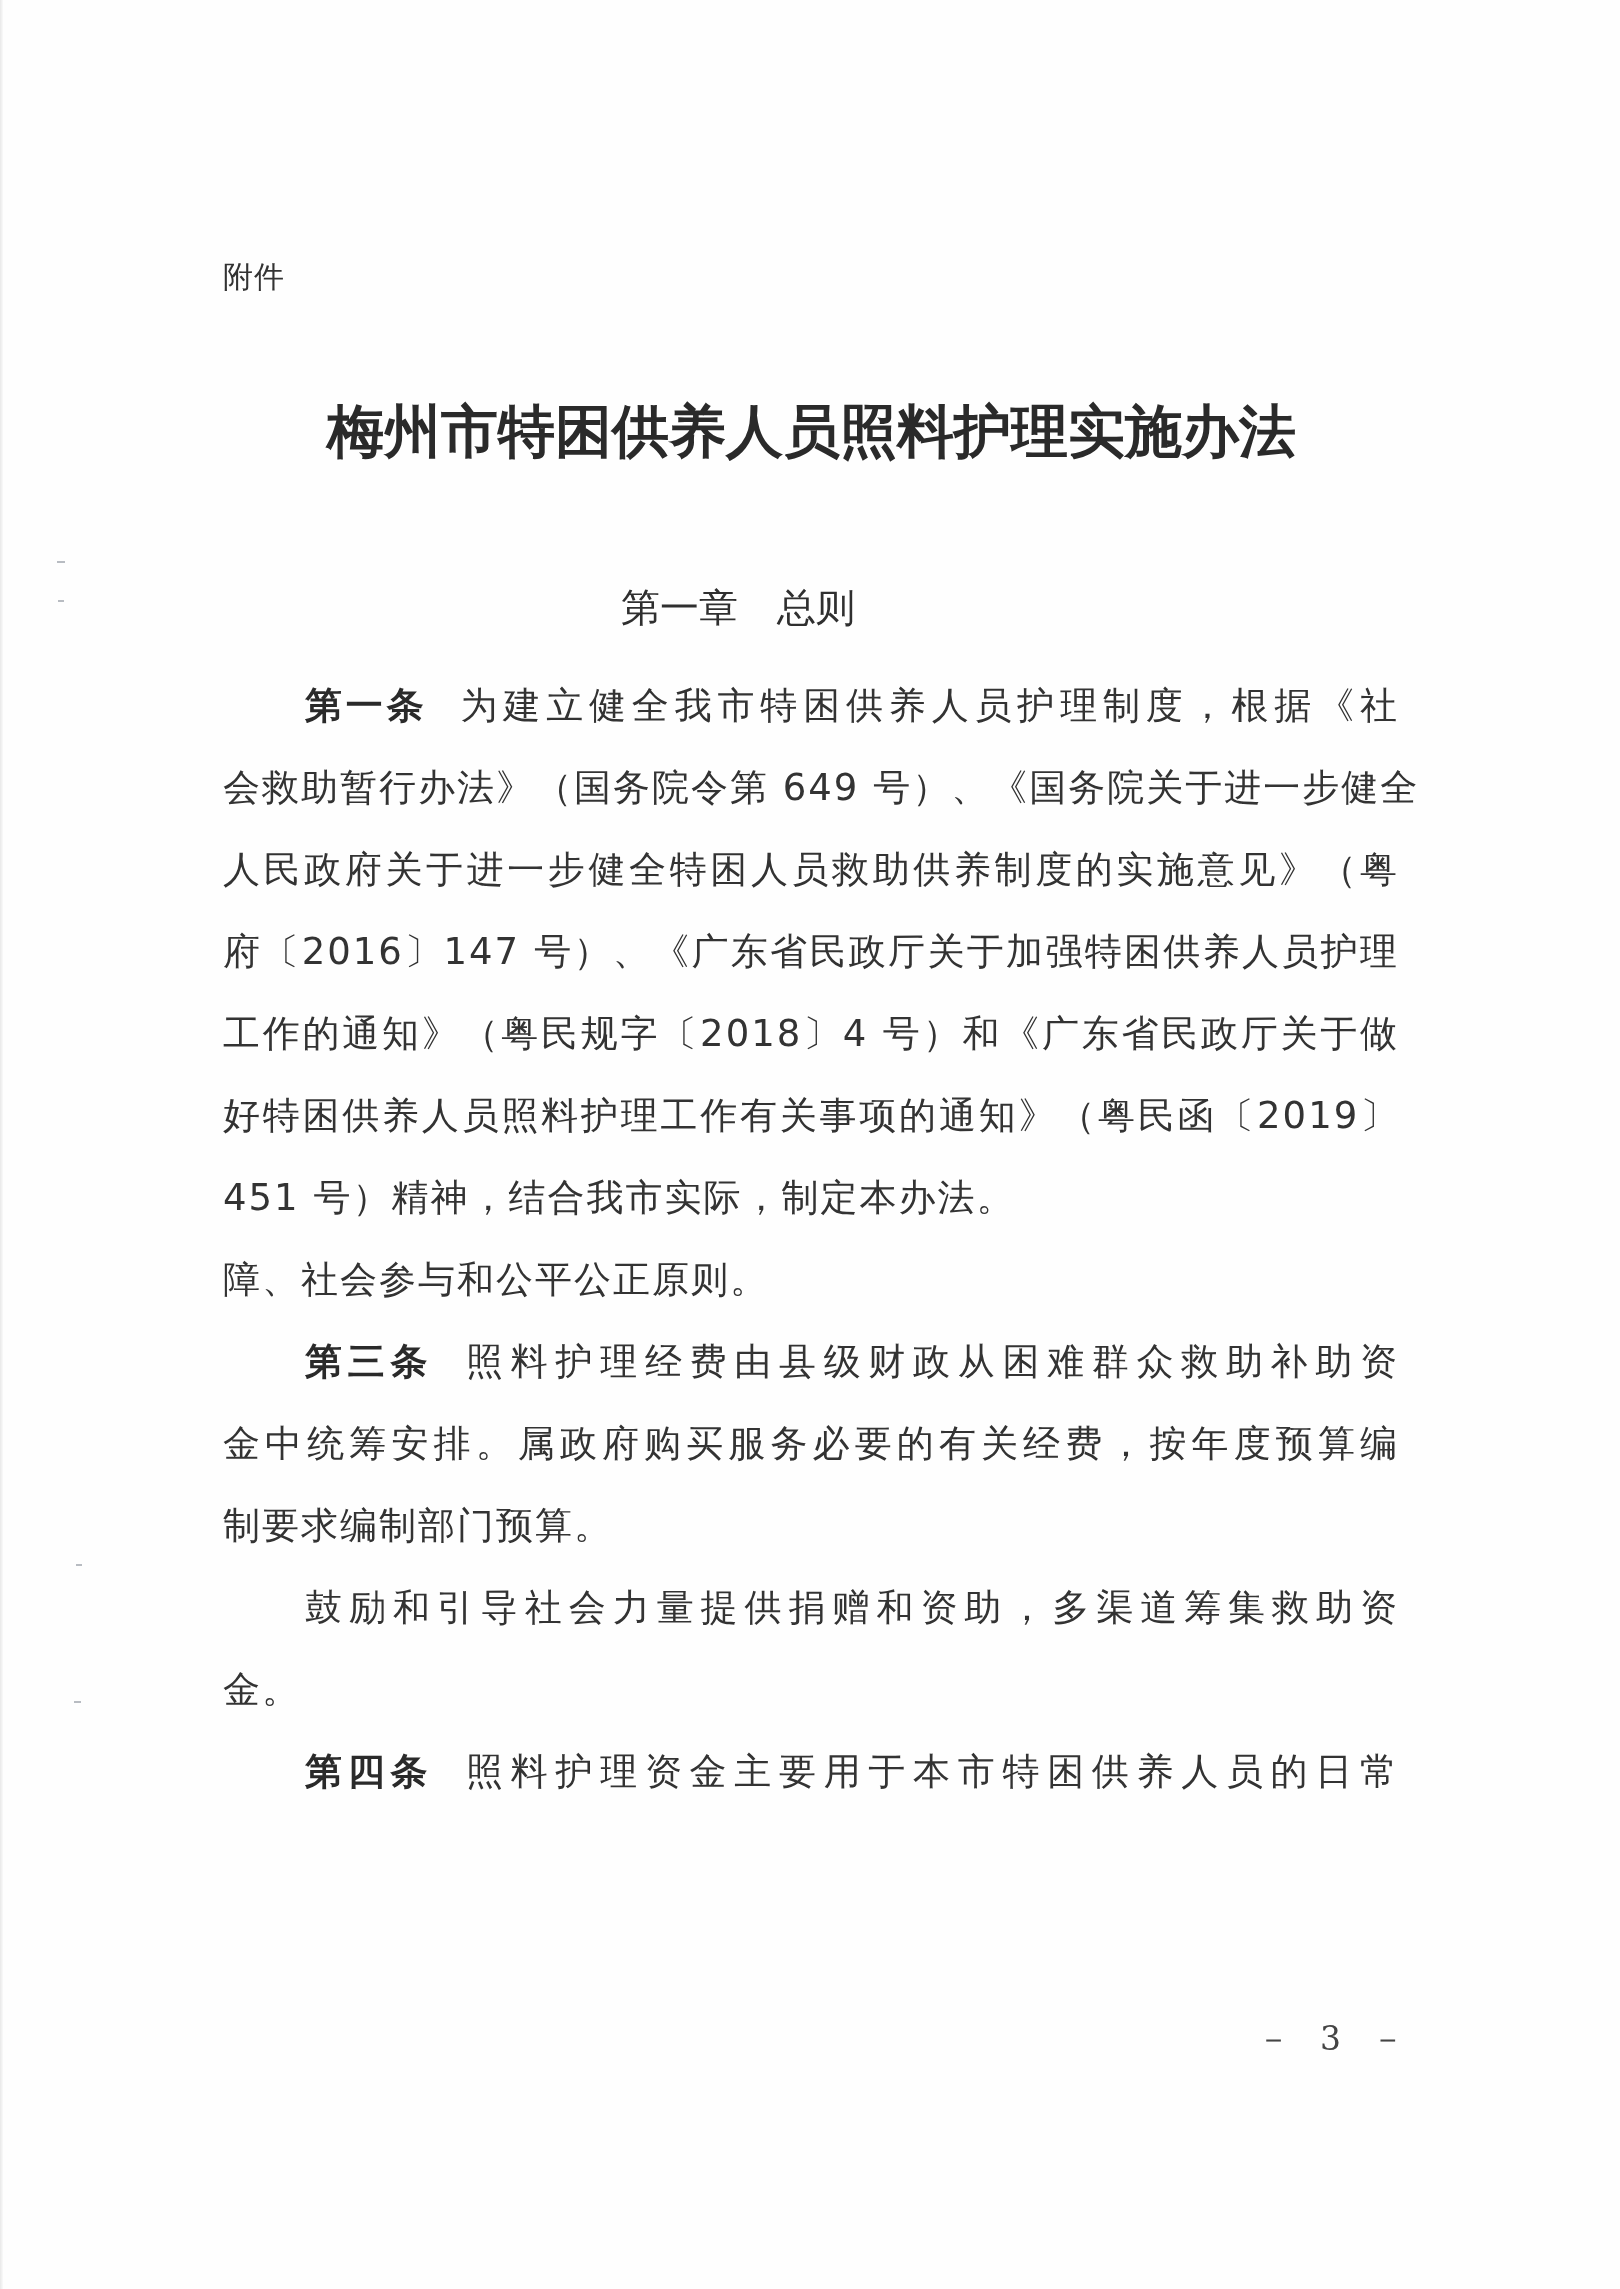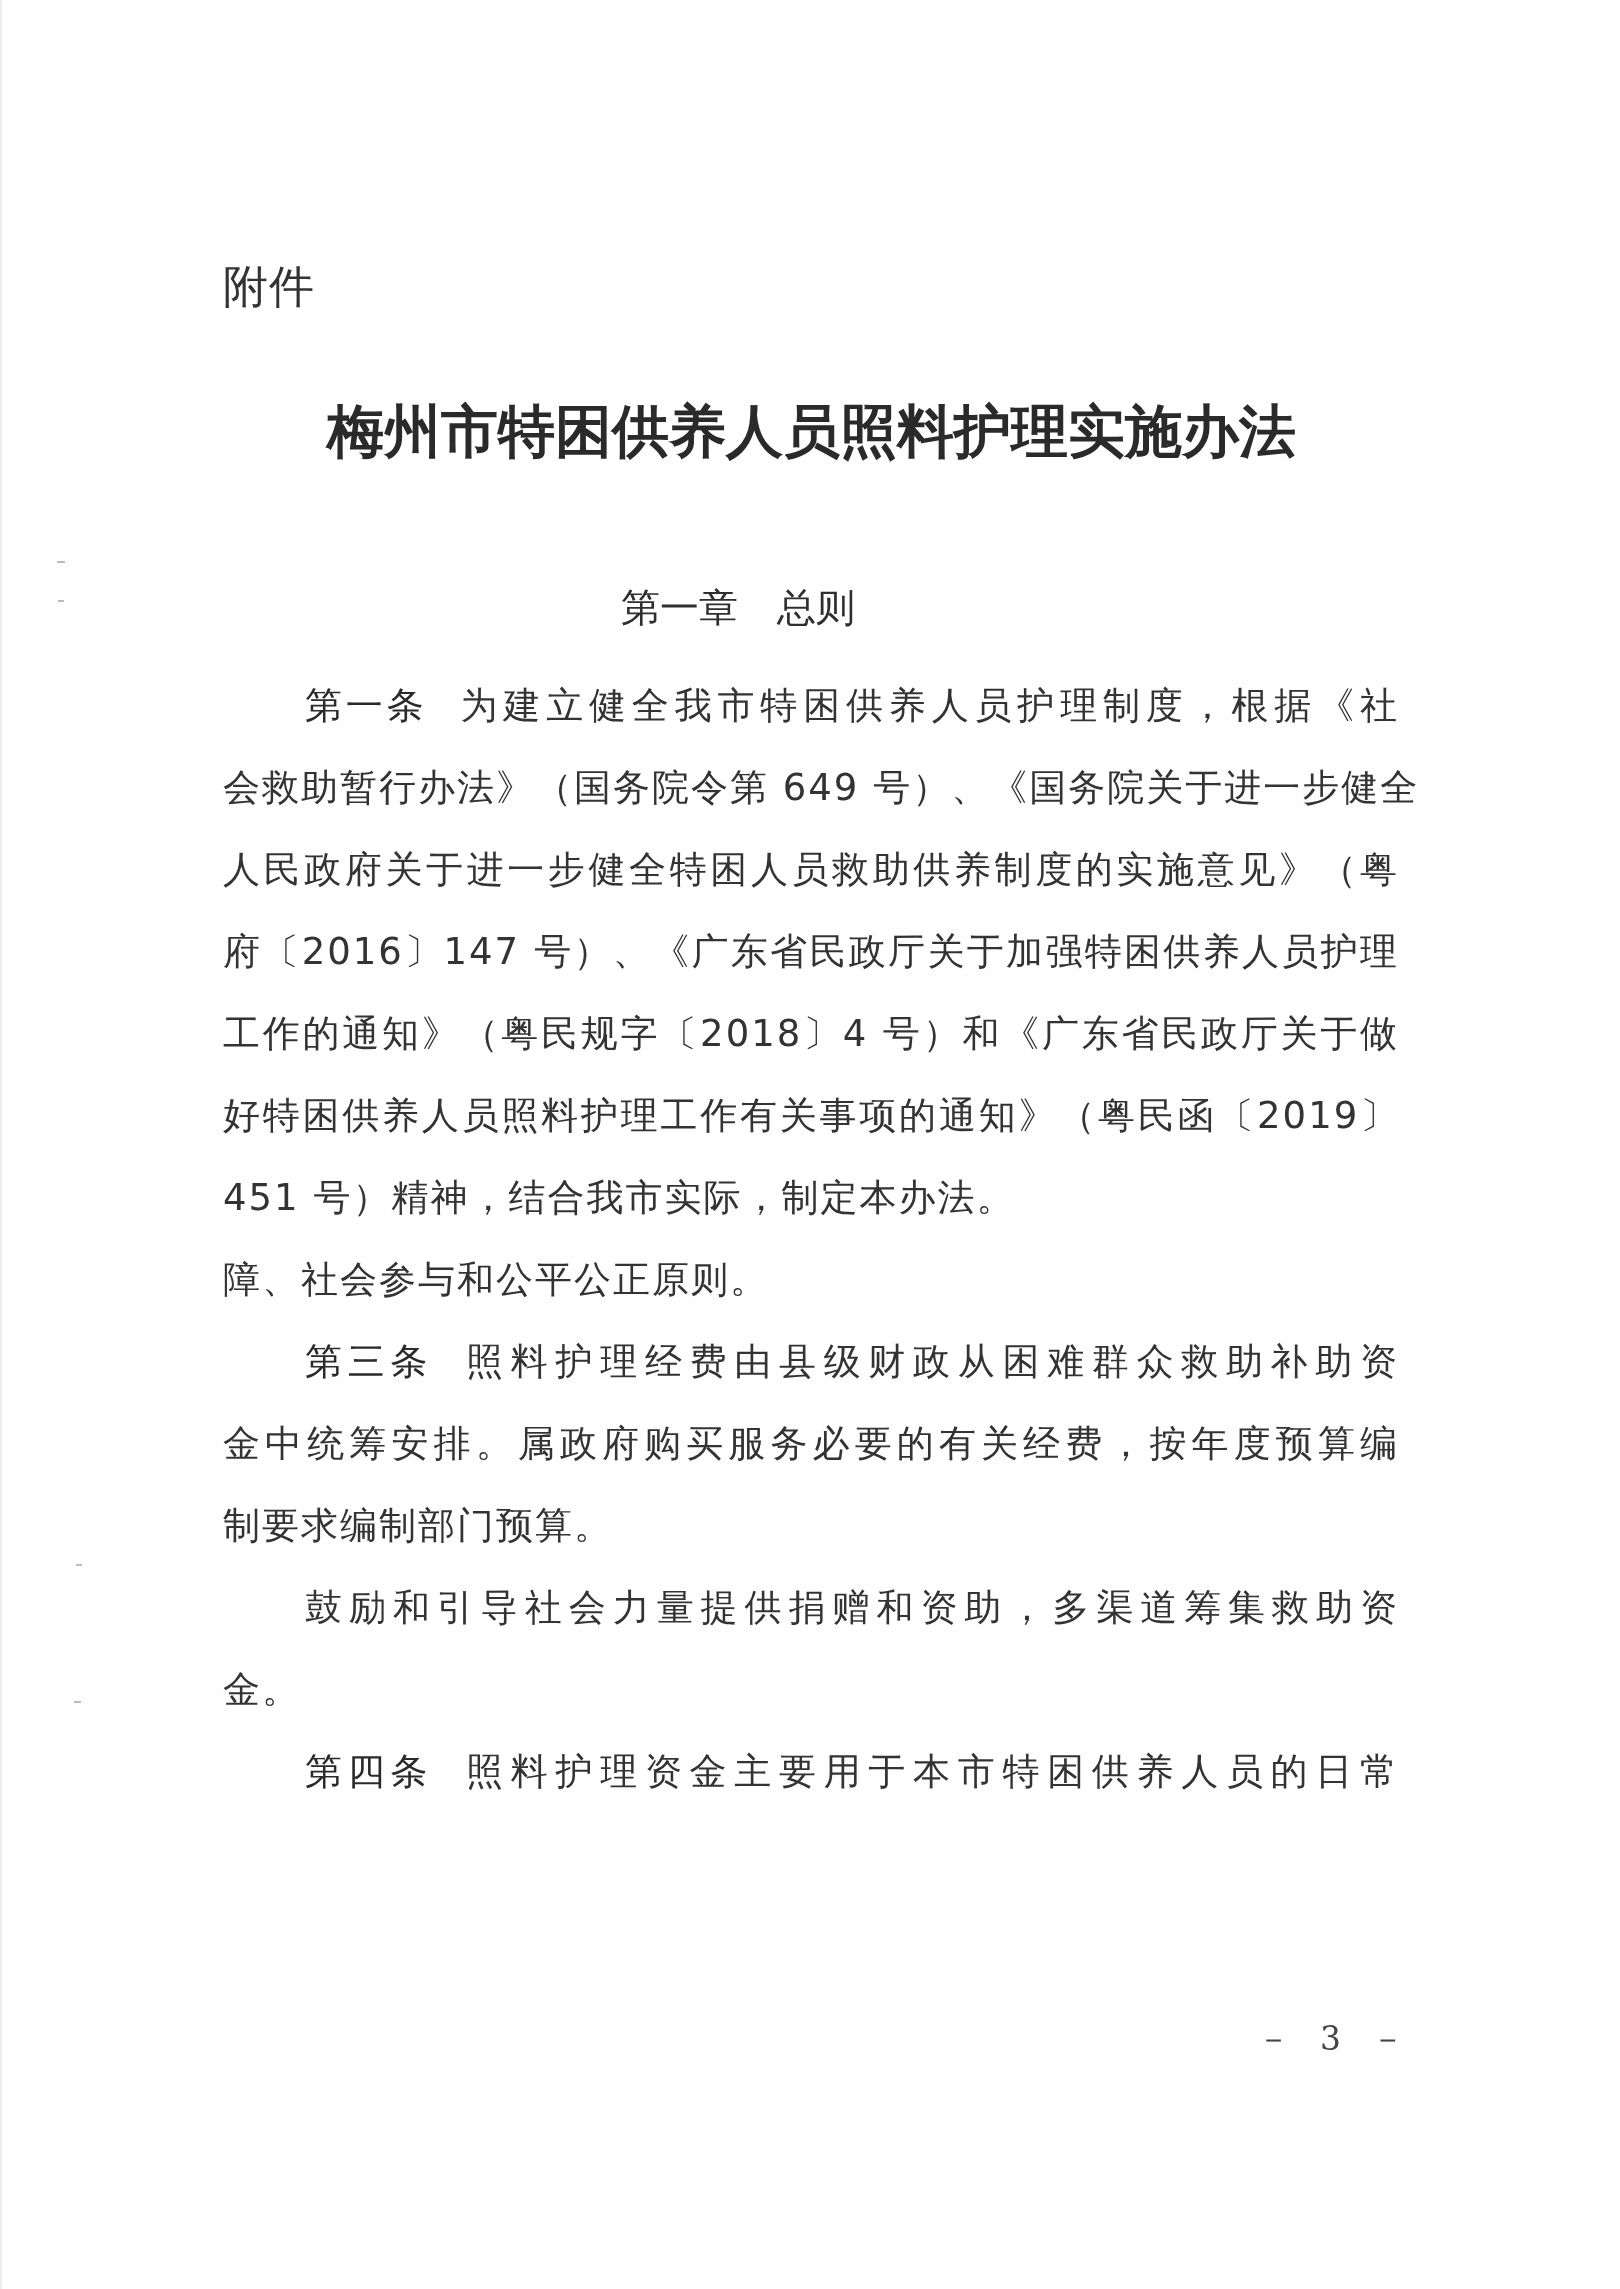--- a/index.html
+++ b/index.html
@@ -31,21 +31,21 @@
     .speck {
       position: absolute;
       height: 2px;
       background: #9aa0a8;
       opacity: 0.7;
     }
     .attachment-label {
       position: absolute;
       left: 223px;
       top: 257px;
-      font-size: 45px;
+      font-size: 30px;
       letter-spacing: 1px;
       color: #333;
     }
     .doc-title {
       position: absolute;
       left: 0;
       width: 1620px;
       top: 394px;
       text-align: center;
       font-family: "DejaVu Serif", "Liberation Serif", serif;
@@ -84,21 +84,21 @@
       text-align-last: justify;
       letter-spacing: 2px;
     }
     .line.last {
       text-align-last: left;
     }
     .line.indent {
       padding-left: 82px;
     }
     .art-label {
-      font-weight: normal;
+      font-weight: bold;
       color: #2a2a2a;
       margin-right: 33px;
       letter-spacing: 0;
     }
     .page-number {
       position: absolute;
       left: 1257px;
       top: 2017px;
       font-family: "DejaVu Serif", "Liberation Serif", serif;
       font-size: 33px;

